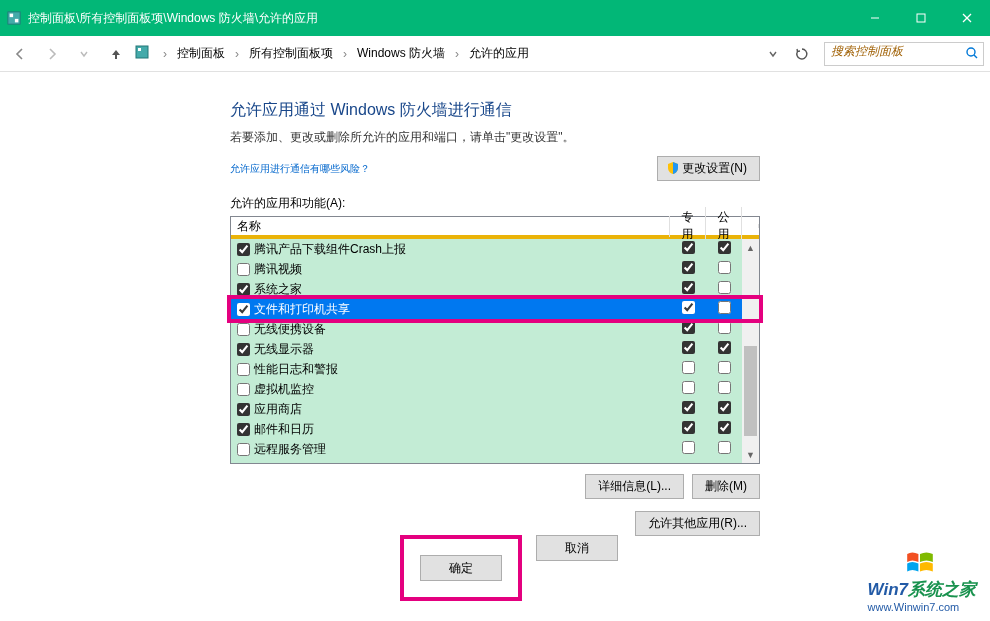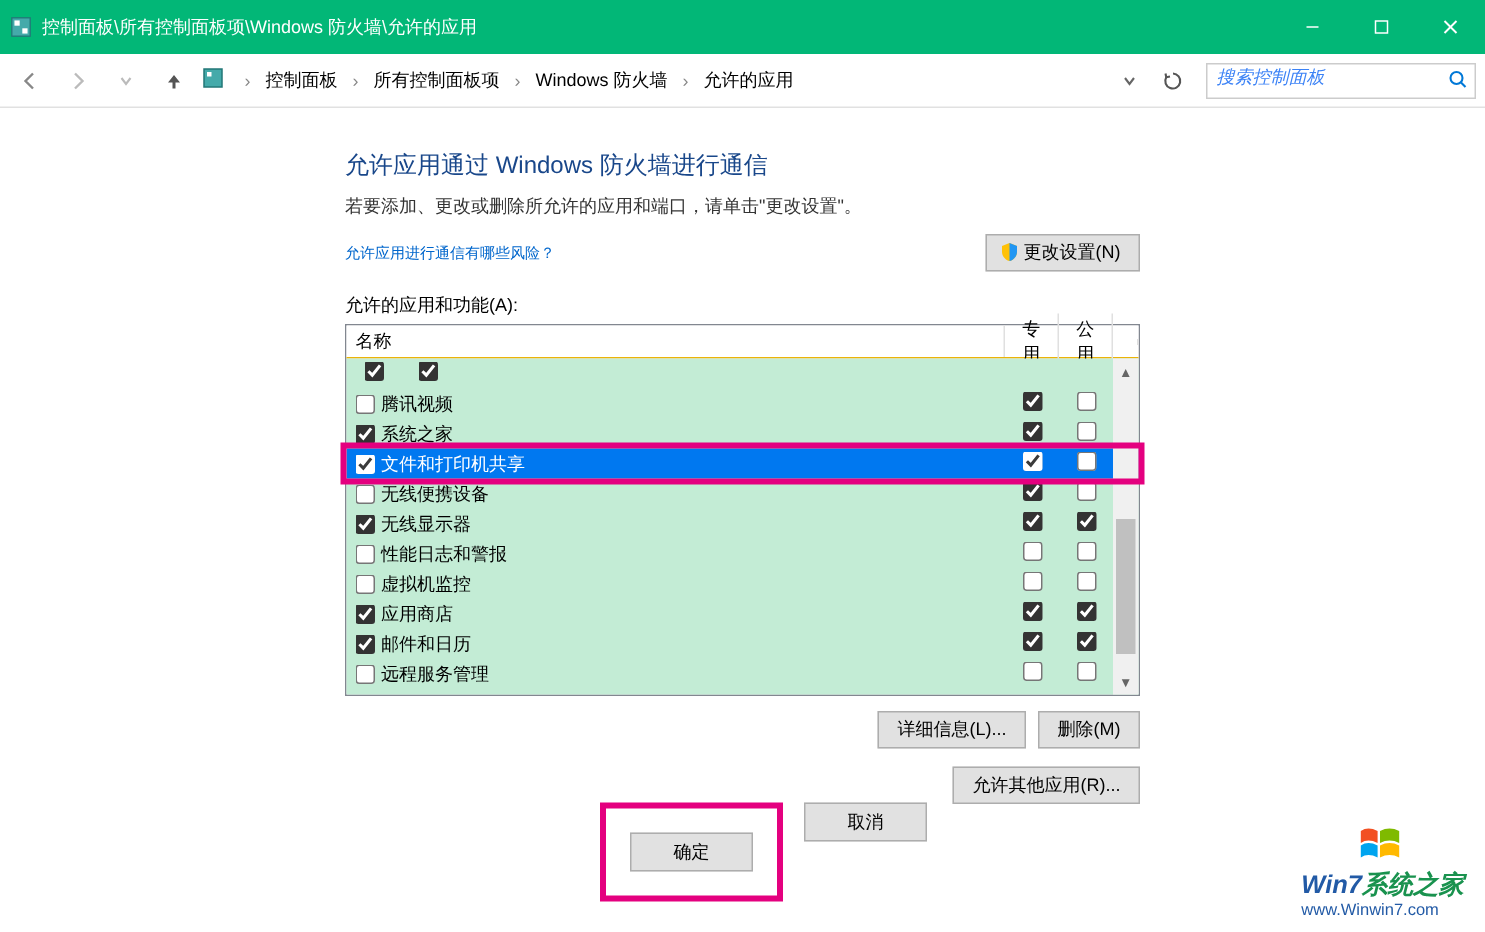--- a/index.html
+++ b/index.html
@@ -12,38 +12,38 @@
   .winbtn { width: 46px; height: 100%; display:flex;align-items:center;justify-content:center; color:#fff; }
 
   .toolbar { height: 36px; border-bottom: 1px solid #e1e1e1; display:flex; align-items:center; padding:0 6px; gap:4px; background:#fff; }
   .navbtn { width:28px;height:28px;display:flex;align-items:center;justify-content:center;color:#555; border-radius:3px;}
   .navbtn.disabled { color:#bbb; }
   .cpicon { color:#3a7; }
   .breadcrumb { flex:1; border:1px solid transparent; height:24px; display:flex; align-items:center; font-size:12px; gap:2px; margin-left:4px;}
   .breadcrumb span.sep{ color:#888; padding:0 4px;}
   .breadcrumb span.crumb{ padding:2px 4px; }
   .bcend { color:#666; padding-right:8px;}
-  .searchbox { width:180px; height:24px; border:1px solid #ccc; margin-left:6px; padding:0 24px 0 6px; color:#3b82f6; position:relative; font-style:italic;}
+  .searchbox { width:160px; height:24px; border:1px solid #ccc; margin-left:6px; padding:0 24px 0 6px; color:#a16207; position:relative; font-style:italic;}
   .searchbox .mag { position:absolute; right:4px; top:3px; color:#0078d7;}
   .refreshbtn { width:24px;height:24px;display:flex;align-items:center;justify-content:center;color:#555;border:1px solid transparent;}
 
   .content { padding: 28px 0 0 0; display:flex; justify-content:center; }
   .panel { width: 530px; }
   .ptitle { color:#19478a; font-size:16px; margin-bottom:8px;}
   .pdesc { font-size:12px; color:#333; margin-bottom:10px;}
   .settingsrow { display:flex; justify-content:space-between; align-items:center; margin-bottom:14px;}
   .risklink { color:#0066cc; font-size:10px;}
 
   .btn { background:#e1e1e1; border:1px solid #adadad; padding:3px 12px; font-size:12px; font-family:inherit; cursor:default; border-radius:0; }
   .btn.shield { padding-left:8px;}
 
   .listlabel { font-size:12px; margin-bottom:4px; }
 
   .listwrap { border:1px solid #828790; background:#fff; height: 248px; position:relative; display:flex; flex-direction:column;}
-  .listhead { display:flex; background:#fff; border-bottom:1px solid #eab308; height:22px; align-items:center;}
+  .listhead { display:flex; background:#fff; border-bottom:4px solid #eab308; height:22px; align-items:center;}
   .listhead .col { padding:2px 6px; font-size:12px; border-right:1px solid #e0e0e0; }
   .col-name{ flex:1;}
   .col-p{ width:36px; text-align:center;}
   .col-scroll{ width:17px;}
 
   .listbody { flex:1; overflow:hidden; background:#c3ecd5; position:relative;}
   .listrow { display:flex; height:20px; align-items:center; font-size:12px; }
   .listrow .rname{ flex:1; padding-left:6px; display:flex; align-items:center; gap:4px;}
   .listrow .rchk{ width:36px; text-align:center; }
   .listrow .rscroll{ width:17px;}
@@ -182,20 +182,24 @@
 
     <div class="listwrap" style="position:relative;">
       <div class="listhead">
         <div class="col col-name">名称</div>
         <div class="col col-p">专用</div>
         <div class="col col-p">公用</div>
         <div class="col col-scroll"></div>
       </div>
       <div class="listbody" id="listbody">
           <div class="listrow">
+            <div class="rname">
+              <input type="checkbox" checked="" style=""> 
+              <span>腾讯产品下载组件Crash上报</span>
+            </div>
             <div class="rchk"><input type="checkbox" checked="" style=""></div>
             <div class="rchk"><input type="checkbox" checked="" style=""></div>
             <div class="rscroll"></div>
           </div>
           <div class="listrow">
             <div class="rname">
               <input type="checkbox" style=""> 
               <span>腾讯视频</span>
             </div>
             <div class="rchk"><input type="checkbox" checked="" style=""></div>

